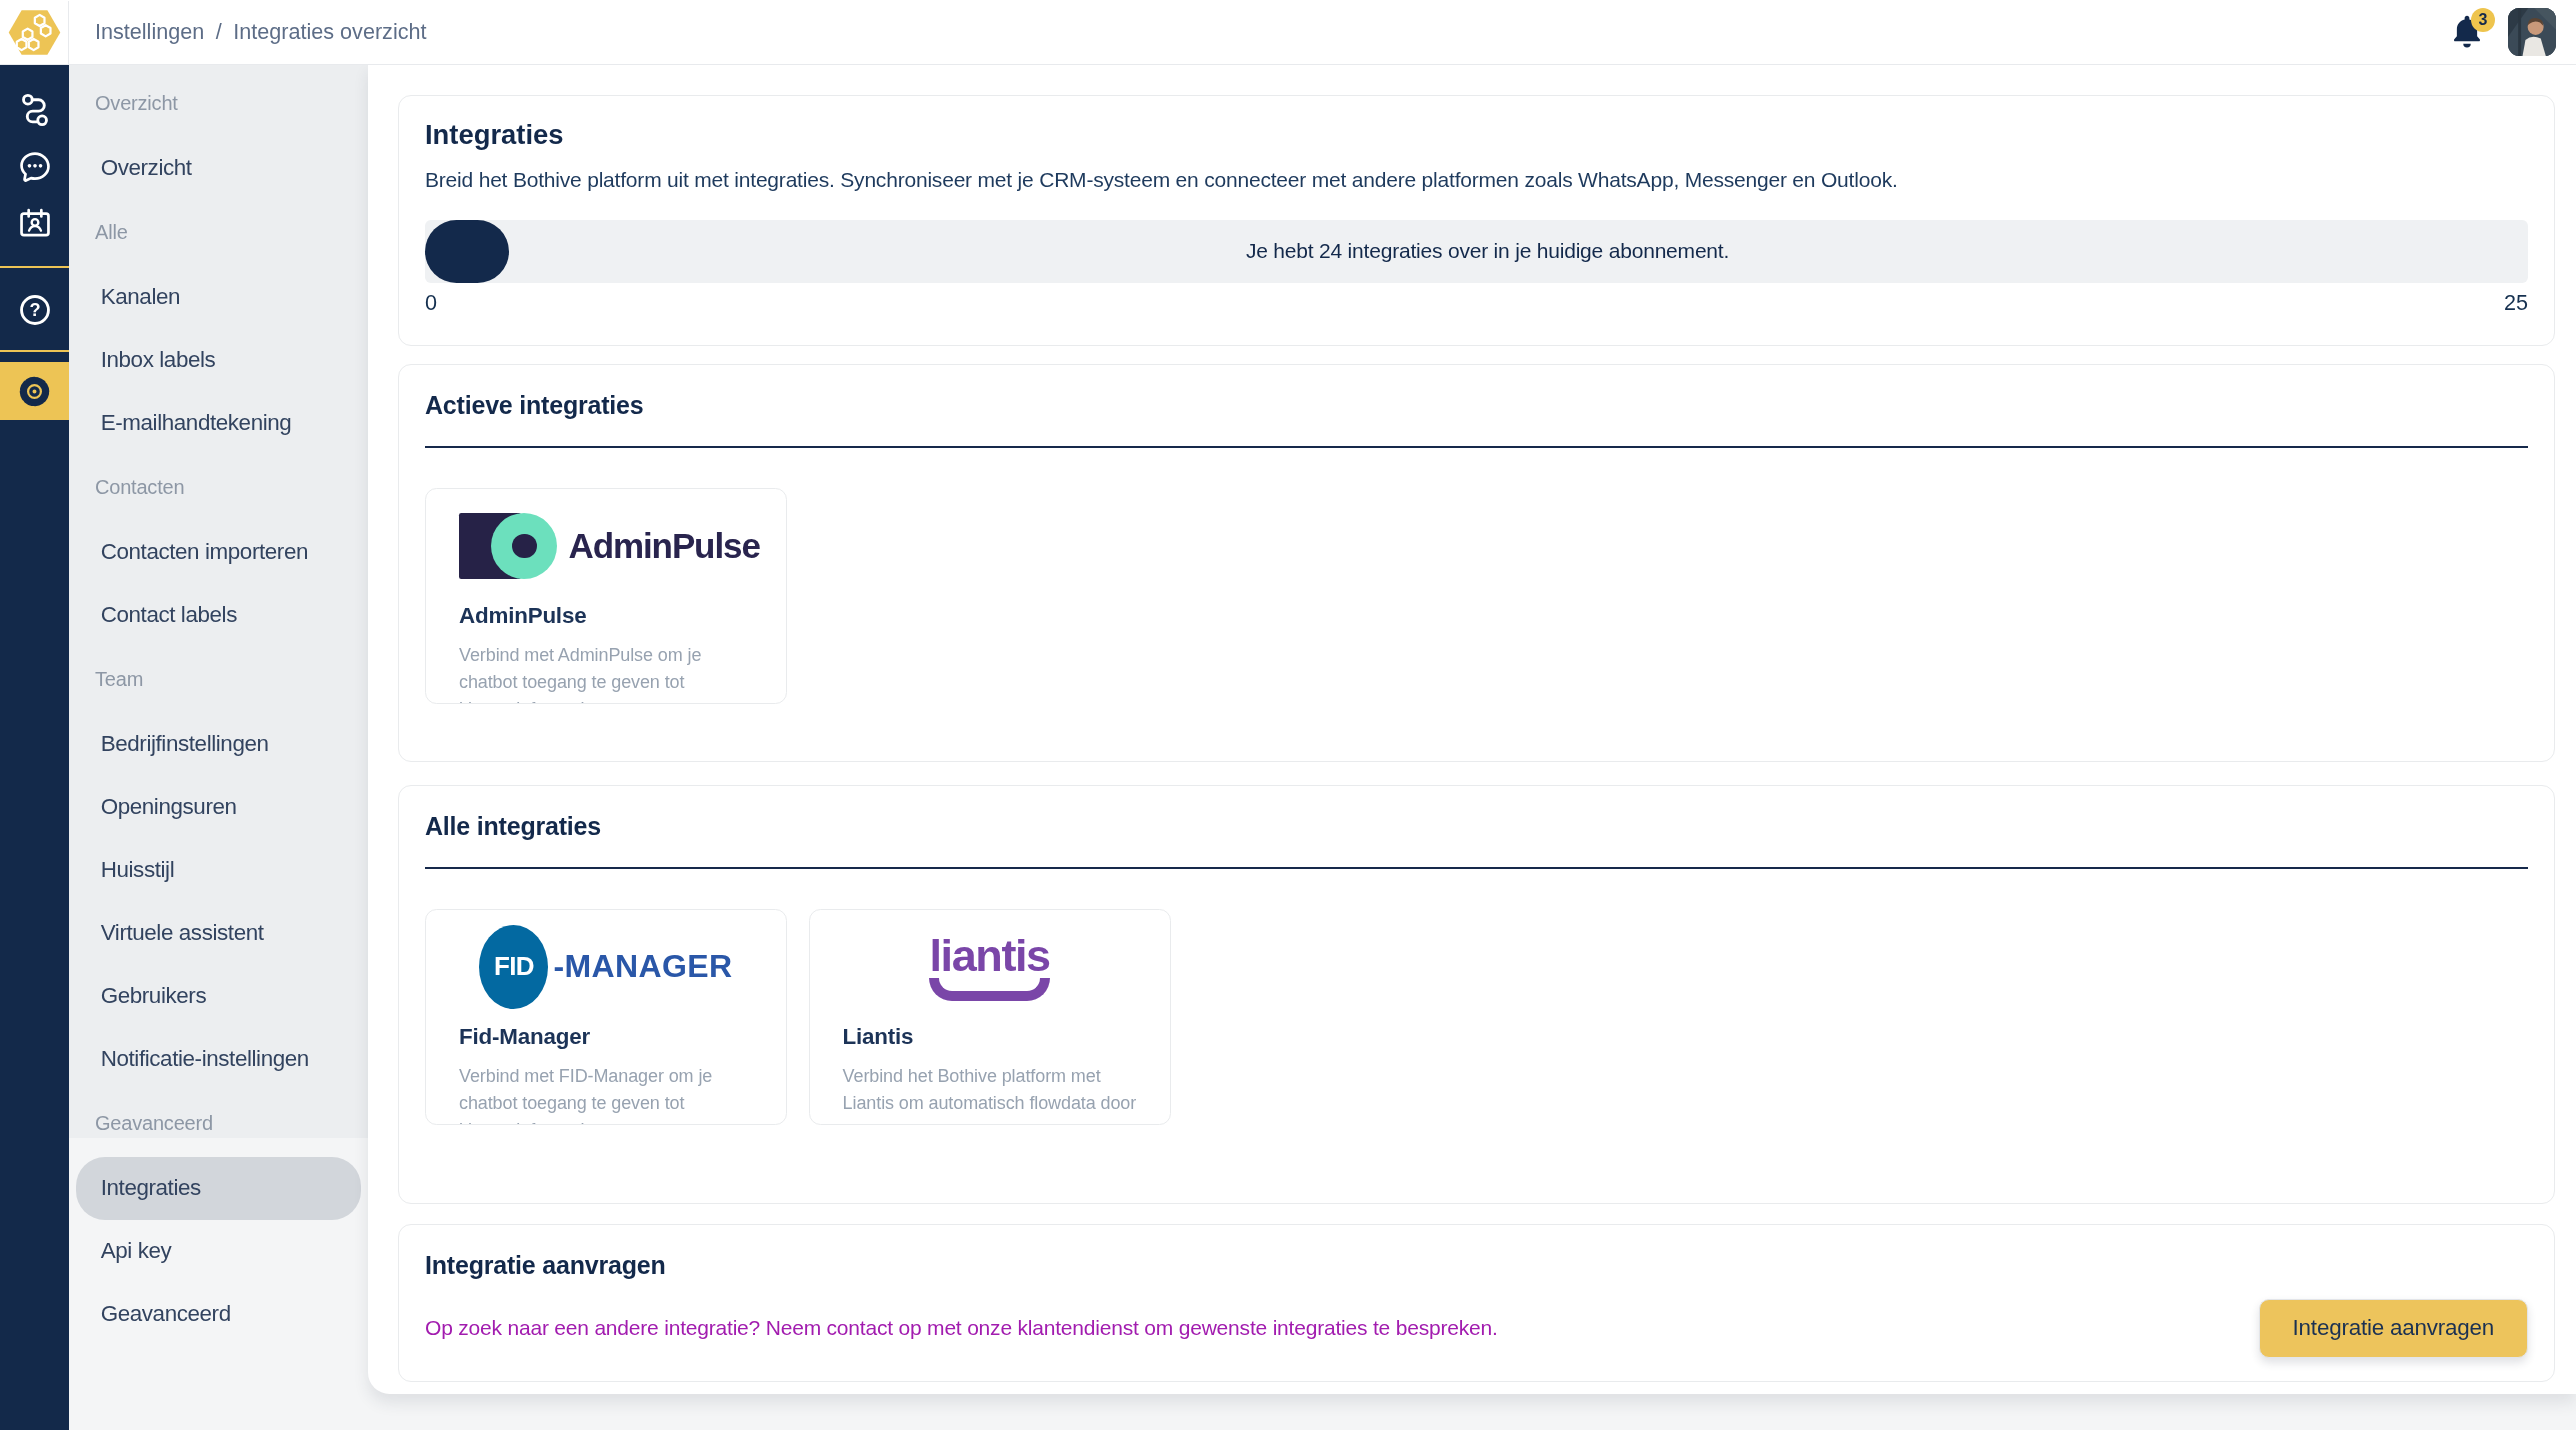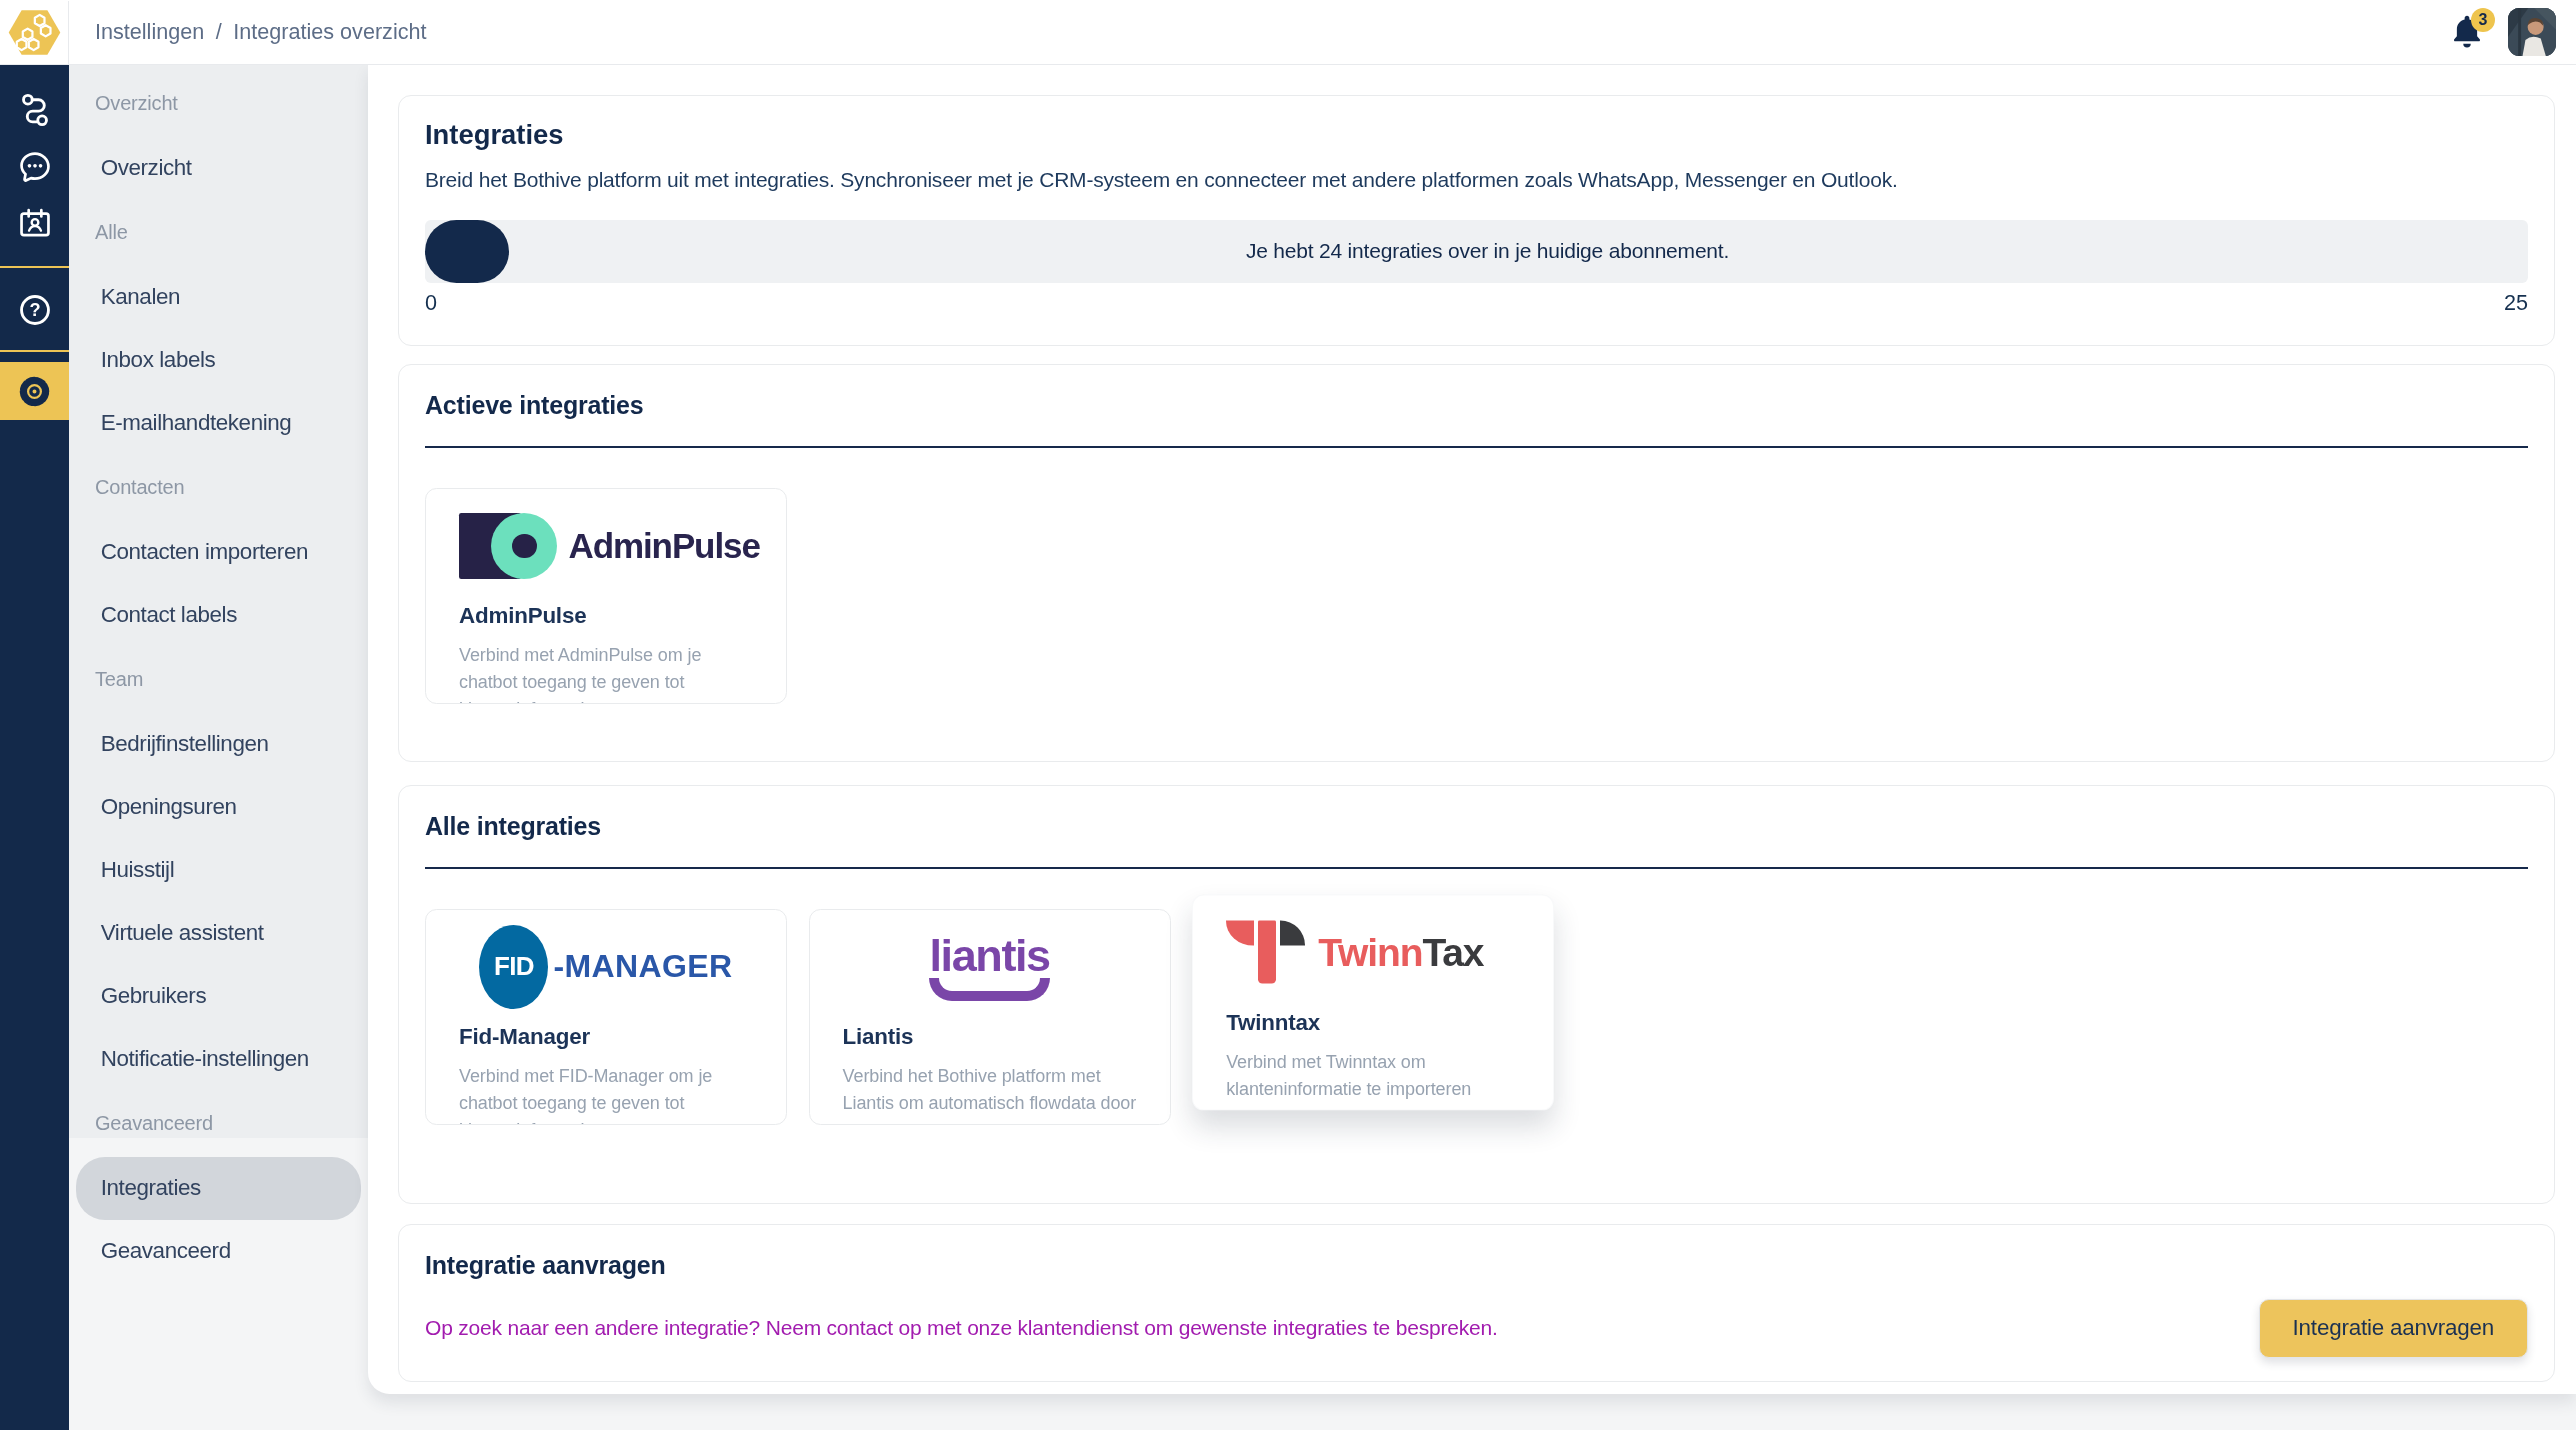--- a/index.html
+++ b/index.html
@@ -253,20 +253,21 @@
   <div class="side-label">Team</div>
   <div class="side-item">Bedrijfinstellingen</div>
   <div class="side-item">Openingsuren</div>
   <div class="side-item">Huisstijl</div>
   <div class="side-item">Virtuele assistent</div>
   <div class="side-item">Gebruikers</div>
   <div class="side-item">Notificatie-instellingen</div>
 
   <div class="side-label">Geavanceerd</div>
   <div class="side-item active">Integraties</div>
+  <div class="side-item">Api key</div>
   <div class="side-item">Geavanceerd</div>
 </div>
 
 <div class="panel">
 
   <section class="box box-intro">
     <h1 class="intro-title">Integraties</h1>
     <p class="intro-desc">Breid het Bothive platform uit met integraties. Synchroniseer met je CRM-systeem en connecteer met andere platformen zoals WhatsApp, Messenger en Outlook.</p>
     <div class="track">
       <div class="track-fill"></div>
@@ -315,34 +316,20 @@
         <div class="logo-area">
           <div class="li-wrap">
             <span class="li-word">liantis</span>
             <div class="li-smile"></div>
           </div>
         </div>
         <div class="card-title">Liantis</div>
         <div class="card-desc">Verbind het Bothive platform met Liantis om automatisch flowdata door te sturen.</div>
       </div>
 
-      <div class="int-card raised">
-        <div class="logo-area left">
-          <div class="tw-mark">
-            <div class="tw-corner-l"></div>
-              <div class="tw-stem"></div>
-              <div class="tw-corner-r"></div>
-          </div>
-          <span class="tw-word">
-            <span class="red">Twinn</span><span class="dark">Tax</span>
-          </span>
-        </div>
-        <div class="card-title">Twinntax</div>
-        <div class="card-desc">Verbind met Twinntax om klanteninformatie te importeren</div>
-      </div>
 
     </div>
   </section>
 
   <section class="box box-request">
     <h2 class="section-h">Integratie aanvragen</h2>
     <div class="request-row">
       <p class="request-desc">Op zoek naar een andere integratie? Neem contact op met onze klantendienst om gewenste integraties te bespreken.</p>
       <button class="request-btn">Integratie aanvragen</button>
     </div>

